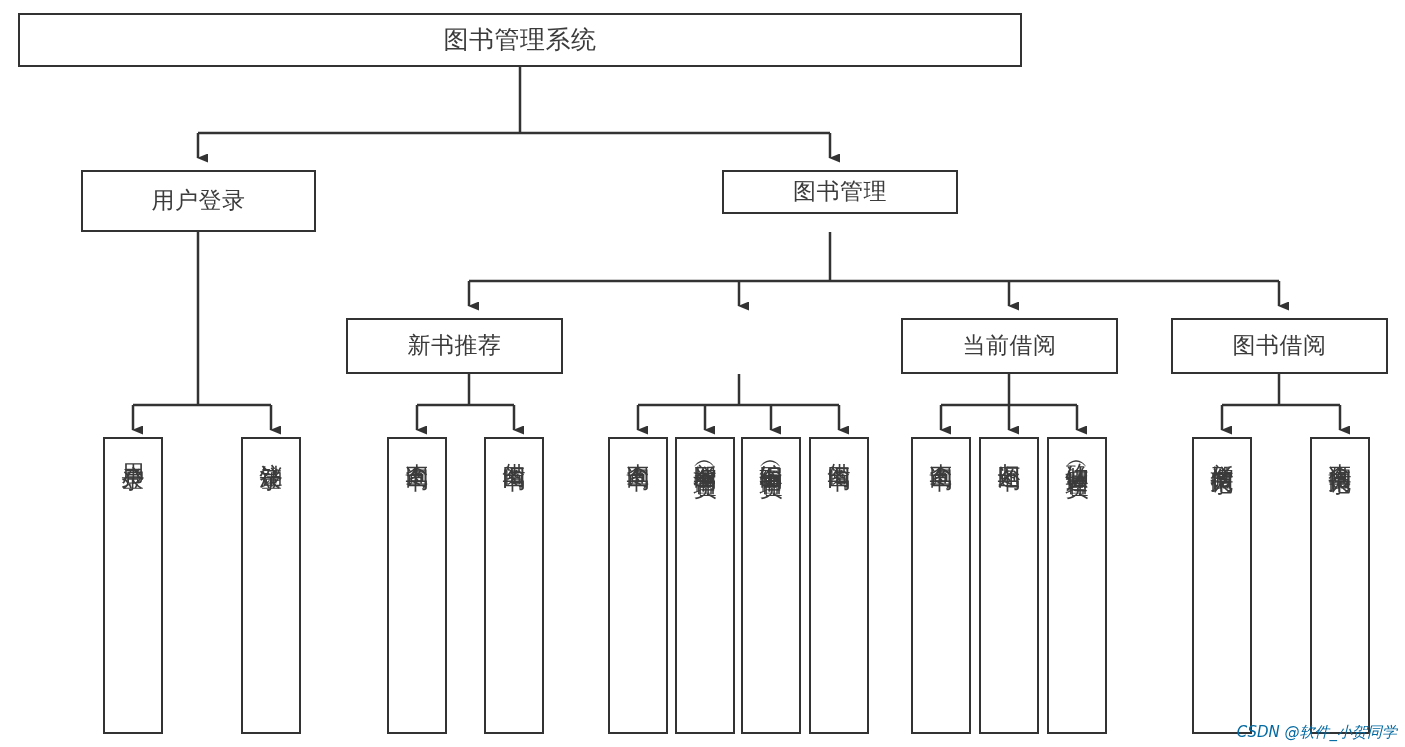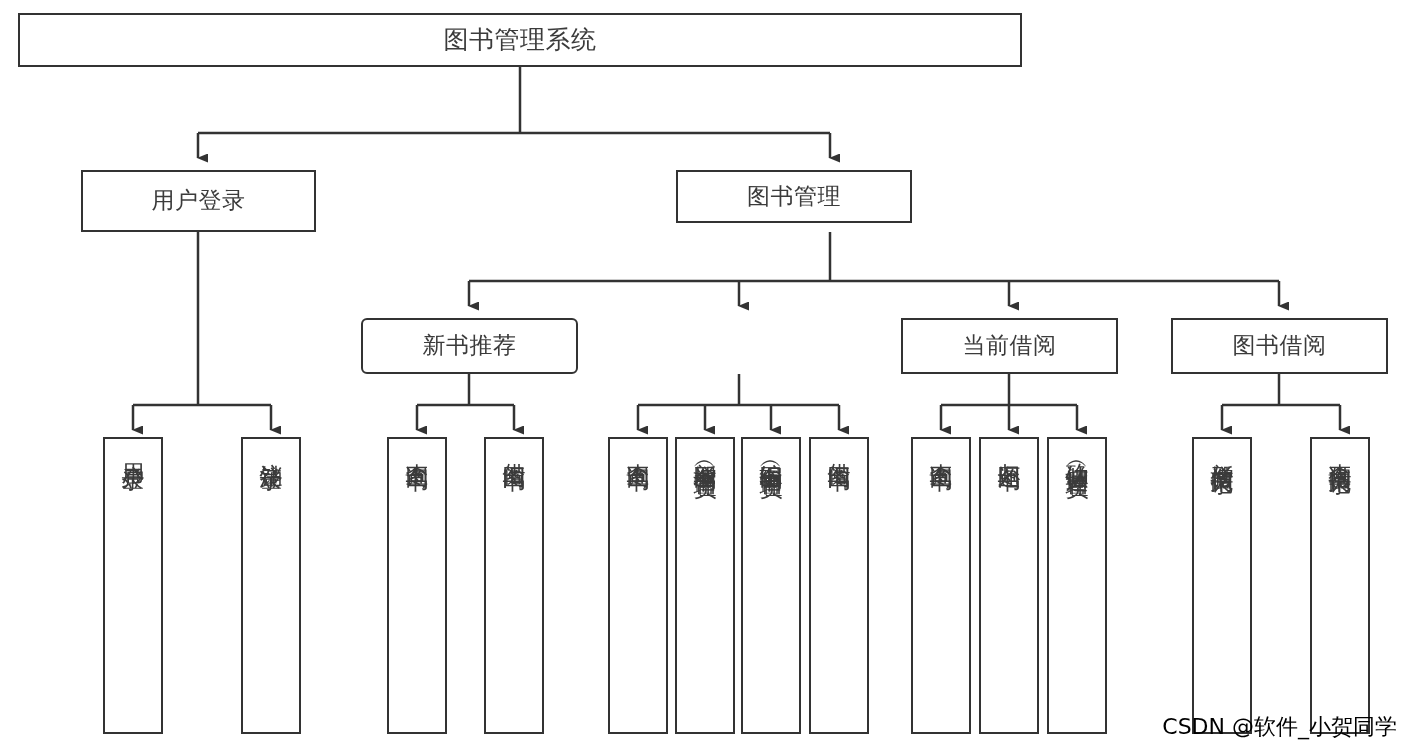--- a/index.html
+++ b/index.html
@@ -62,25 +62,26 @@
     text-orientation: upright;
     font-size: 23px;
     letter-spacing: 2px;
     white-space: nowrap;
     line-height: 1;
   }
   #watermark {
     position: absolute;
     right: 8px;
     bottom: 5px;
-    font-size: 22px;
-    color: #000000;
+    font-size: 15px;
+    color: #0369a1;
     z-index: 5;
     white-space: nowrap;
     pointer-events: none;
+    font-style: italic;
   }
 </style>
 </head>
 <body>
 
 <div id="canvas">
 
   <svg id="connectors" viewBox="0 0 1405 747" xmlns="http://www.w3.org/2000/svg">
     <defs>
       <marker id="arrow" markerWidth="9" markerHeight="11" refX="4.5" refY="10" orient="auto" markerUnits="userSpaceOnUse">
@@ -131,25 +132,25 @@
     </g>
   </svg>
 
   <div class="node root" style="left:18px; top:13px; width:1004px; height:54px;">
     <span class="label">图书管理系统</span>
   </div>
 
   <div class="node branch" style="left:81px; top:170px; width:235px; height:62px;">
     <span class="label">用户登录</span>
   </div>
-  <div class="node branch" style="left:676px; top:170px; width:236px; height:53px;">
+  <div class="node branch" style="left:722px; top:170px; width:236px; height:44px;">
     <span class="label">图书管理</span>
   </div>
 
-  <div class="node branch" style="left:361px; top:318px; width:217px; height:56px;border-radius:6px;">
+  <div class="node branch" style="left:346px; top:318px; width:217px; height:56px;">
     <span class="label">新书推荐</span>
   </div>
   <div class="node branch" style="left:901px; top:318px; width:217px; height:56px;text-align:right;">
     <span class="label">当前借阅</span>
   </div>
   <div class="node branch" style="left:1171px; top:318px; width:217px; height:56px;">
     <span class="label">图书借阅</span>
   </div>
 
   <div class="node leaf" style="left:103px; top:437px; width:60px; height:297px;">

